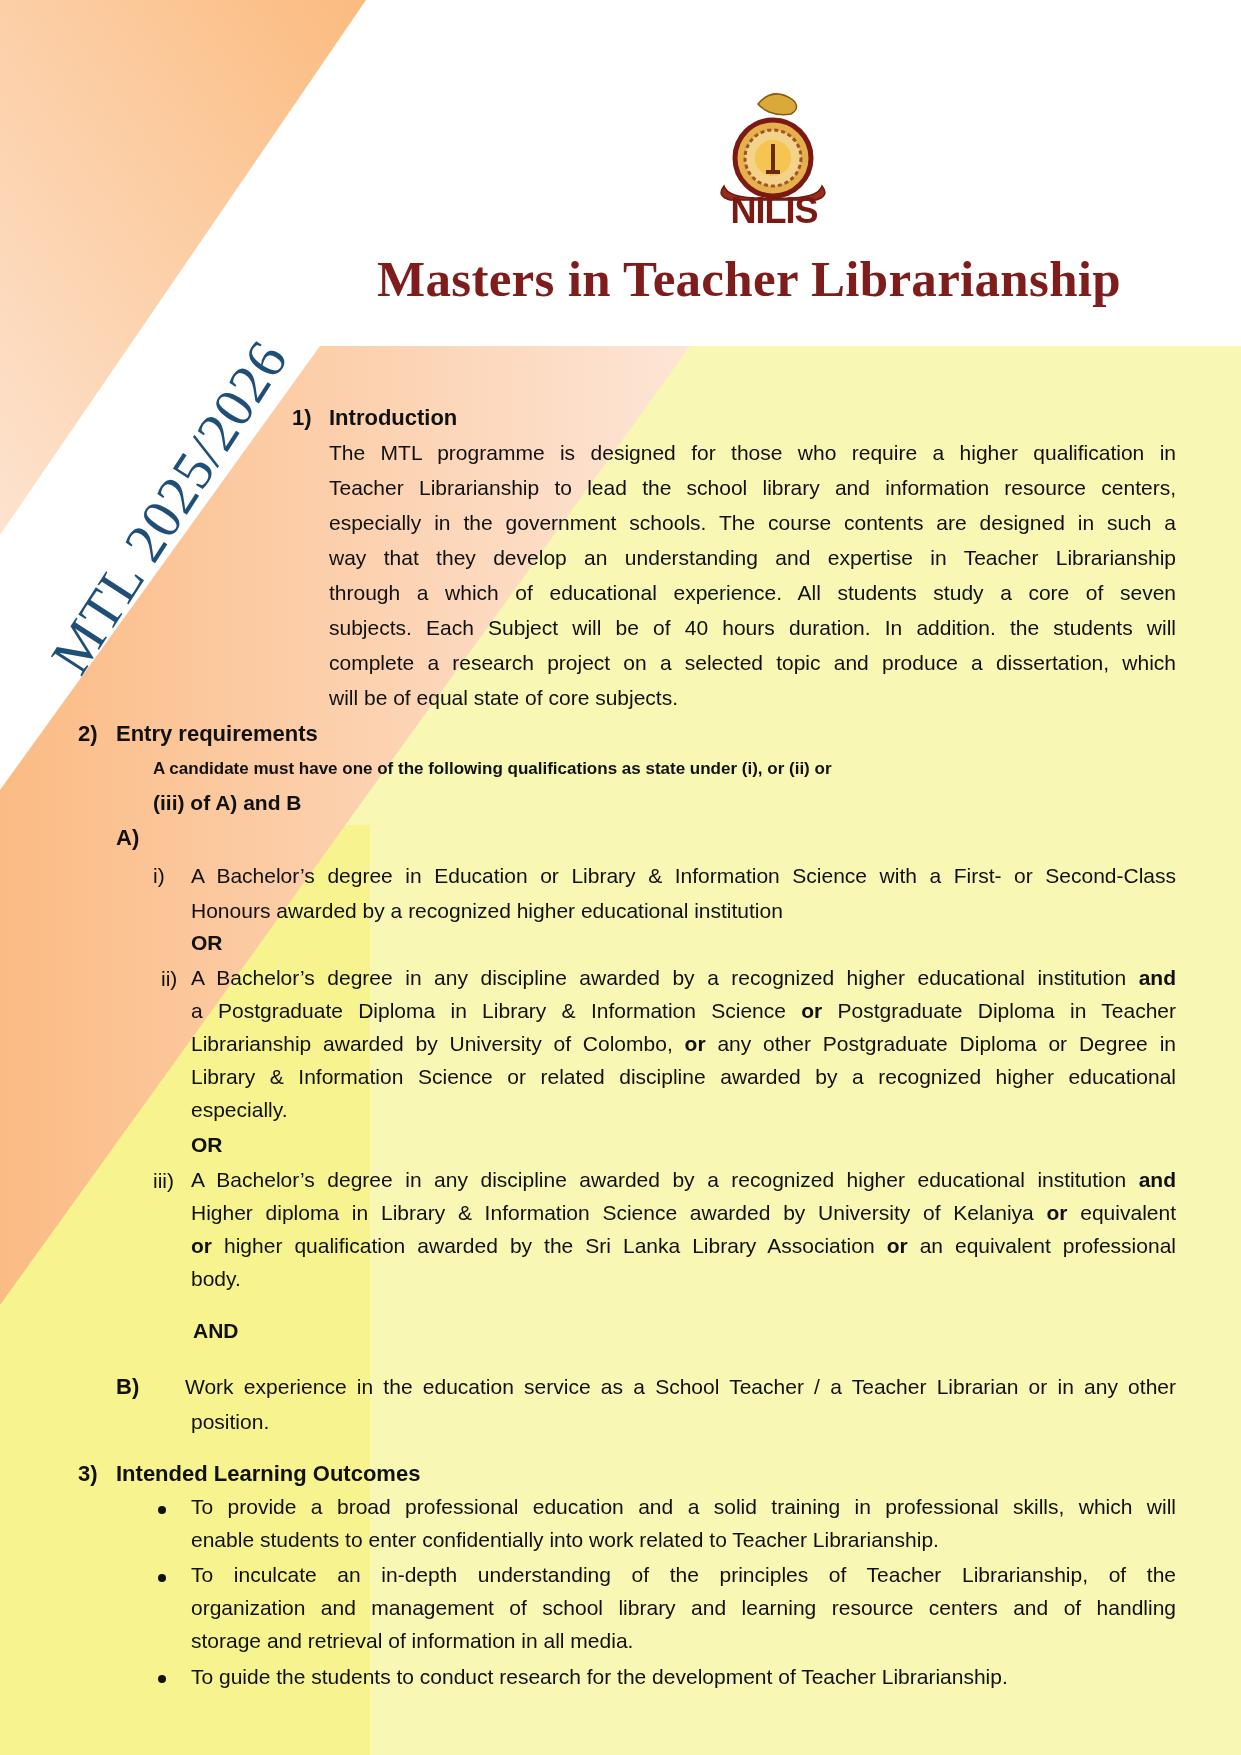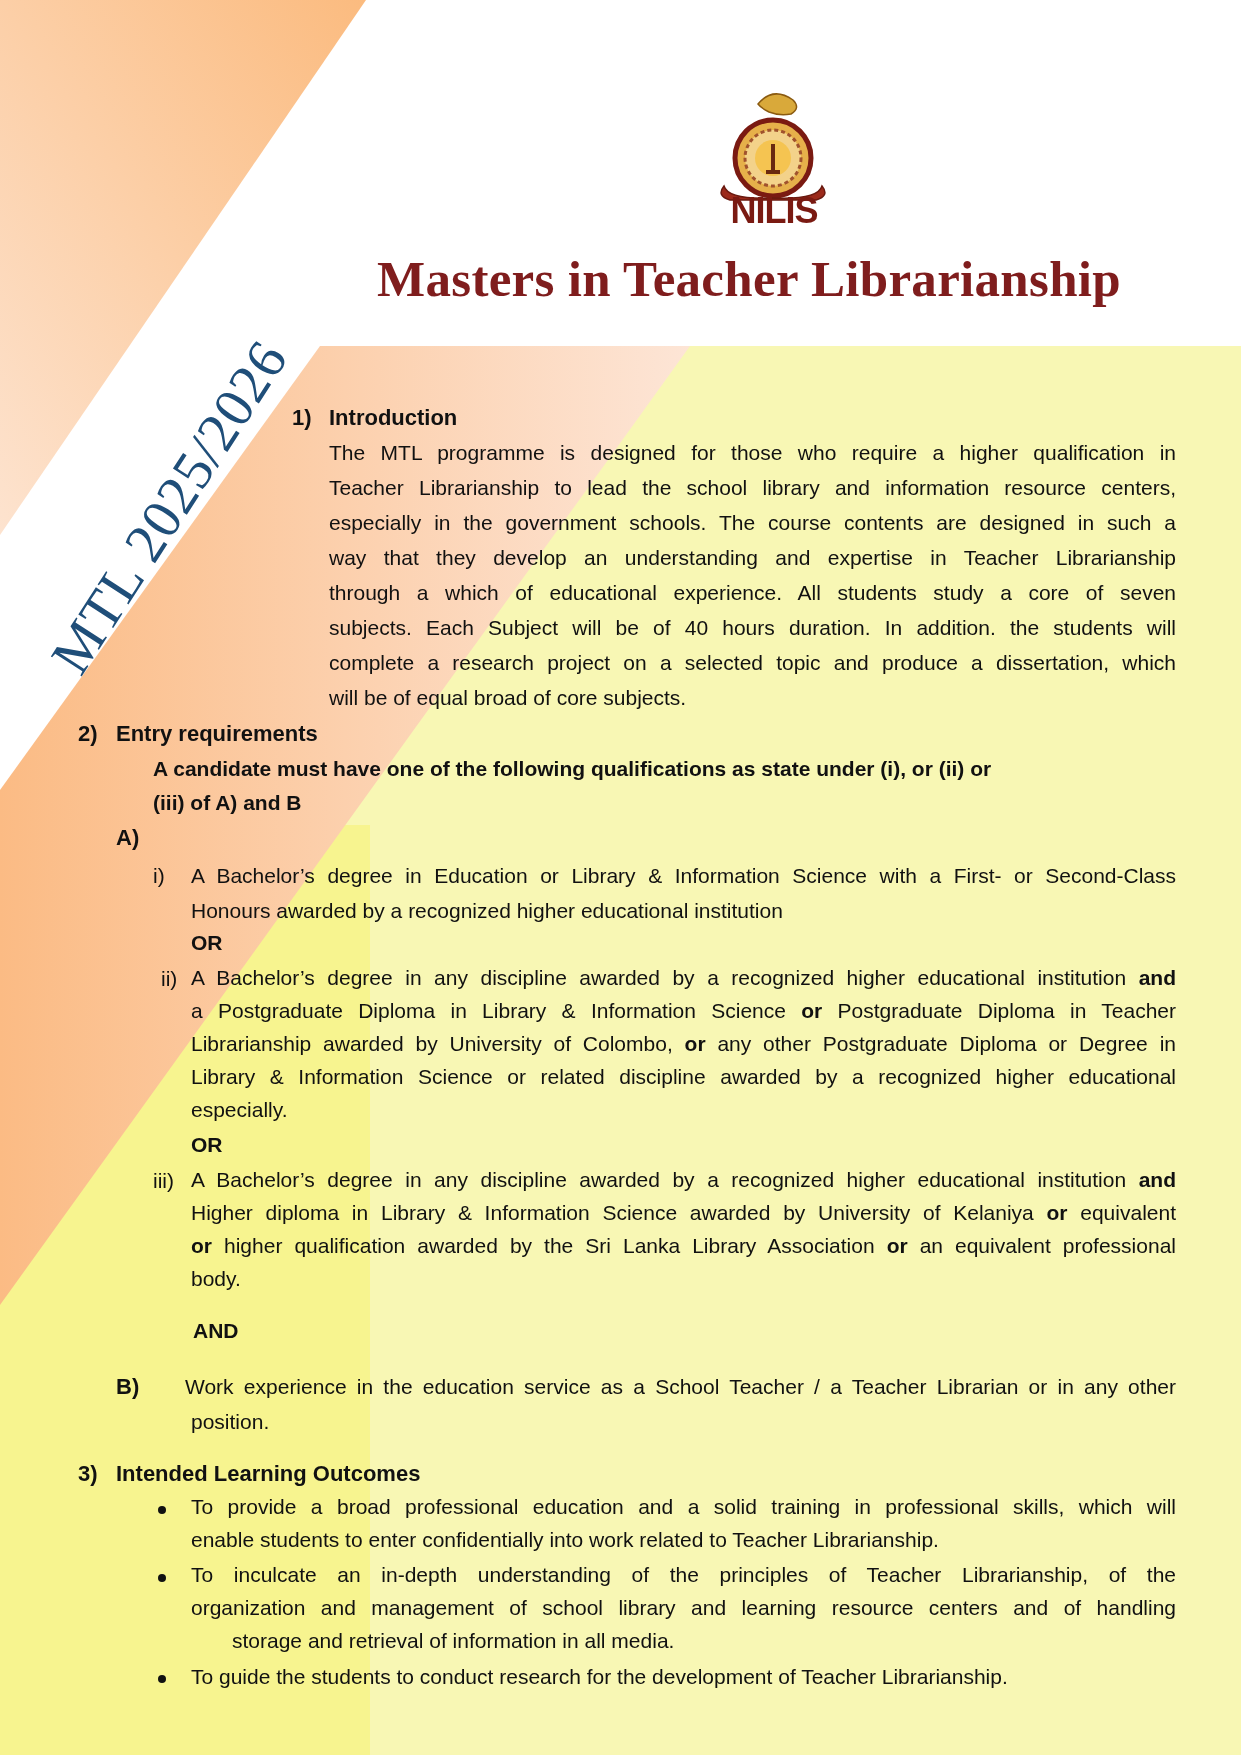--- a/index.html
+++ b/index.html
@@ -76,26 +76,26 @@
   <div class="txt h" style="left:292px; top:400px;">1)</div>
   <div class="txt h" style="left:329px; top:400px;">Introduction</div>
   <div class="para" style="left:329px; top:435px; width:847px;">
     <span class="line">The MTL programme is designed for those who require a higher qualification in</span>
     <span class="line">Teacher Librarianship to lead the school library and information resource centers,</span>
     <span class="line">especially in the government schools. The course contents are designed in such a</span>
     <span class="line">way that they develop an understanding and expertise in Teacher Librarianship</span>
     <span class="line">through a which of educational experience. All students study a core of seven</span>
     <span class="line">subjects. Each Subject will be of 40 hours duration. In addition. the students will</span>
     <span class="line">complete a research project on a selected topic and produce a dissertation, which</span>
-    <span class="line last">will be of equal broad of core subjects.</span>
+    <span class="line last">will be of equal state of core subjects.</span>
   </div>
 
   <div class="txt h" style="left:78px; top:716px;">2)</div>
   <div class="txt h" style="left:116px; top:716px;">Entry requirements</div>
-  <div class="txt h" style="left:153px; top:751px; font-size:21px;">A candidate must have one of the following qualifications as state under (i), or (ii) or</div>
+  <div class="txt h" style="left:153px; top:751px; font-size:17px;">A candidate must have one of the following qualifications as state under (i), or (ii) or</div>
   <div class="txt h" style="left:153px; top:785px; font-size:21px;">(iii) of A) and B</div>
   <div class="txt h" style="left:116px; top:820px;">A)</div>
 
   <div class="txt" style="left:153px; top:858px;">i)</div>
   <div class="para rich" style="left:191px; top:858px; width:985px;">
     <span class="line">A Bachelor’s degree in Education or Library &amp; Information Science with a First- or Second-Class</span>
     <span class="line last">Honours awarded by a recognized higher educational institution</span>
   </div>
   <div class="txt h" style="left:191px; top:925px; font-size:21px;">OR</div>
 
@@ -129,18 +129,18 @@
   <div class="bullet" style="left:158px; top:1506px;"></div>
   <div class="para" style="left:191px; top:1490px; width:985px;">
     <span class="line" style="line-height:33px;">To provide a broad professional education and a solid training in professional skills, which will</span>
     <span class="line last" style="line-height:33px;">enable students to enter confidentially into work related to Teacher Librarianship.</span>
   </div>
 
   <div class="bullet" style="left:158px; top:1574px;"></div>
   <div class="para" style="left:191px; top:1558px; width:985px;">
     <span class="line" style="line-height:33px;">To inculcate an in-depth understanding of the principles of Teacher Librarianship, of the</span>
     <span class="line" style="line-height:33px;">organization and management of school library and learning resource centers and of handling</span>
-    <span class="line last" style="line-height:33px;margin-left:41px;">storage and retrieval of information in all media.</span>
+    <span class="line last" style="line-height:33px;">storage and retrieval of information in all media.</span>
   </div>
 
   <div class="bullet" style="left:158px; top:1675px;"></div>
   <div class="txt" style="left:191px; top:1659px;">To guide the students to conduct research for the development of Teacher Librarianship.</div>
 </div>
 
 </body></html>

